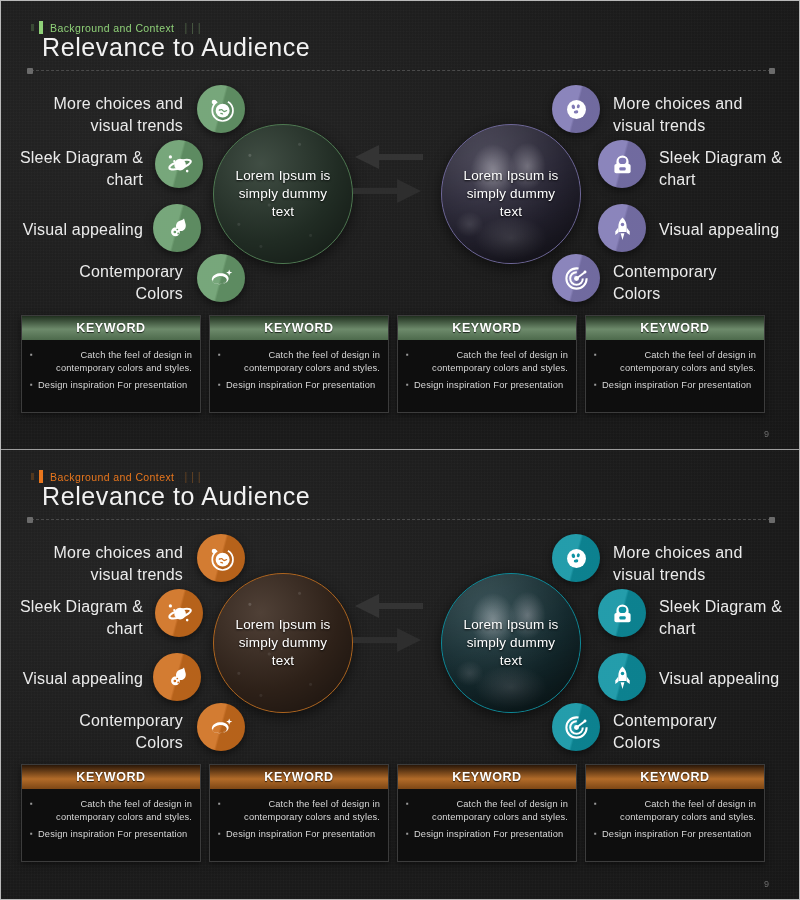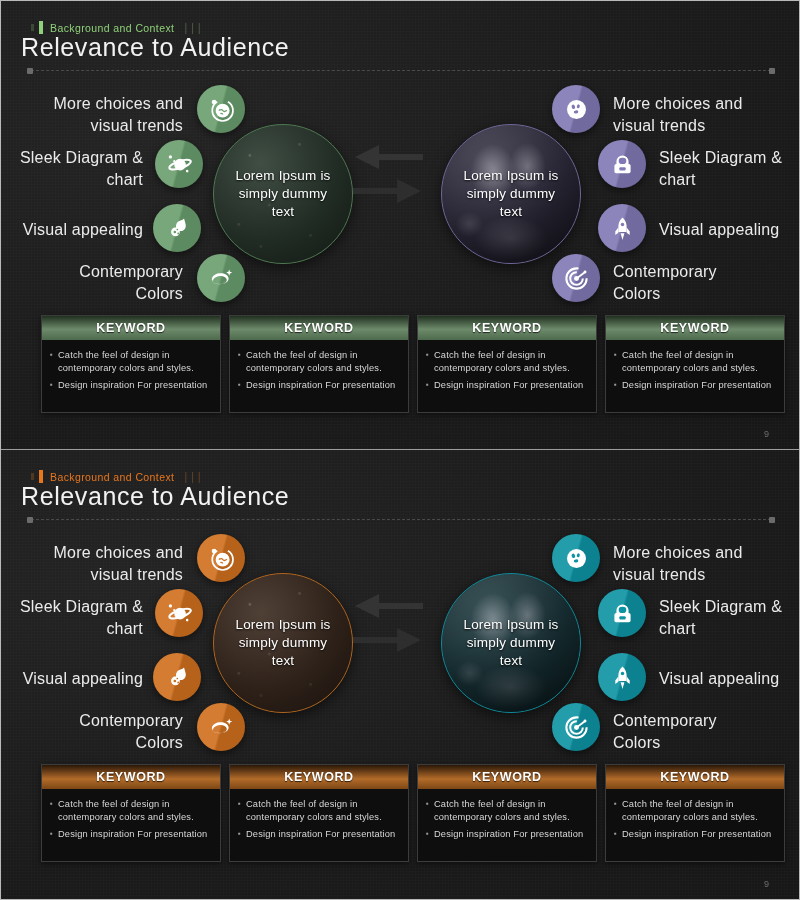--- a/index.html
+++ b/index.html
@@ -38,21 +38,21 @@
     font-size:10.5px; letter-spacing:.4px; white-space:nowrap;
   }
   .kicker .tick-left {
     display:inline-block; width:3px; height:7px; margin-right:1px;
     opacity:.55;
   }
   .kicker .bar { display:inline-block; width:4px; height:13px; margin-right:3px; }
   .kicker .dots { font-size:9px; letter-spacing:1px; opacity:.75; margin-left:5px; }
 
   .slide-title {
-    position:absolute; left:20px; top:32px;
+    position:absolute; left:41px; top:32px;
     font-size:25px; font-weight:400; color:#f2f2f2;
     letter-spacing:.6px; white-space:nowrap;
   }
   .rule {
     position:absolute; left:30px; right:28px; top:69px; height:1px;
     border-top:1px dashed #4a4a4a;
   }
   .rule::before{
     content:""; position:absolute; left:-4px; top:-3px;
     width:6px; height:6px; background:#6b6b6b; border-radius:1px;
@@ -116,22 +116,22 @@
     position:absolute; font-size:16px; color:#ebebeb; line-height:1.35;
     letter-spacing:.2px; white-space:pre-line;
   }
   .leaf-label.r { text-align:right; }
   .leaf-label.l { text-align:left; }
 
   .exchange { position:absolute; left:348px; top:64px; }
 
   
   .cards {
-    position:absolute; left:40px; top:314px; width:744px; height:98px;
-    display:flex; gap:8px;
+    position:absolute; left:20px; top:314px; width:744px; height:98px;
+    display:flex; gap:8px;text-align:right;
   }
   .card {
     flex:1 1 0; border:1px solid #3c3c3c; background:#0e0e0e;
     display:flex; flex-direction:column; box-shadow:0 2px 6px rgba(0,0,0,.5);
   }
   .card-head {
     height:24px; display:flex; align-items:center; justify-content:center;
     color:#ffffff; font-size:12.5px; font-weight:700; letter-spacing:.6px;
     text-shadow:0 1px 1px rgba(0,0,0,.7);
   }

